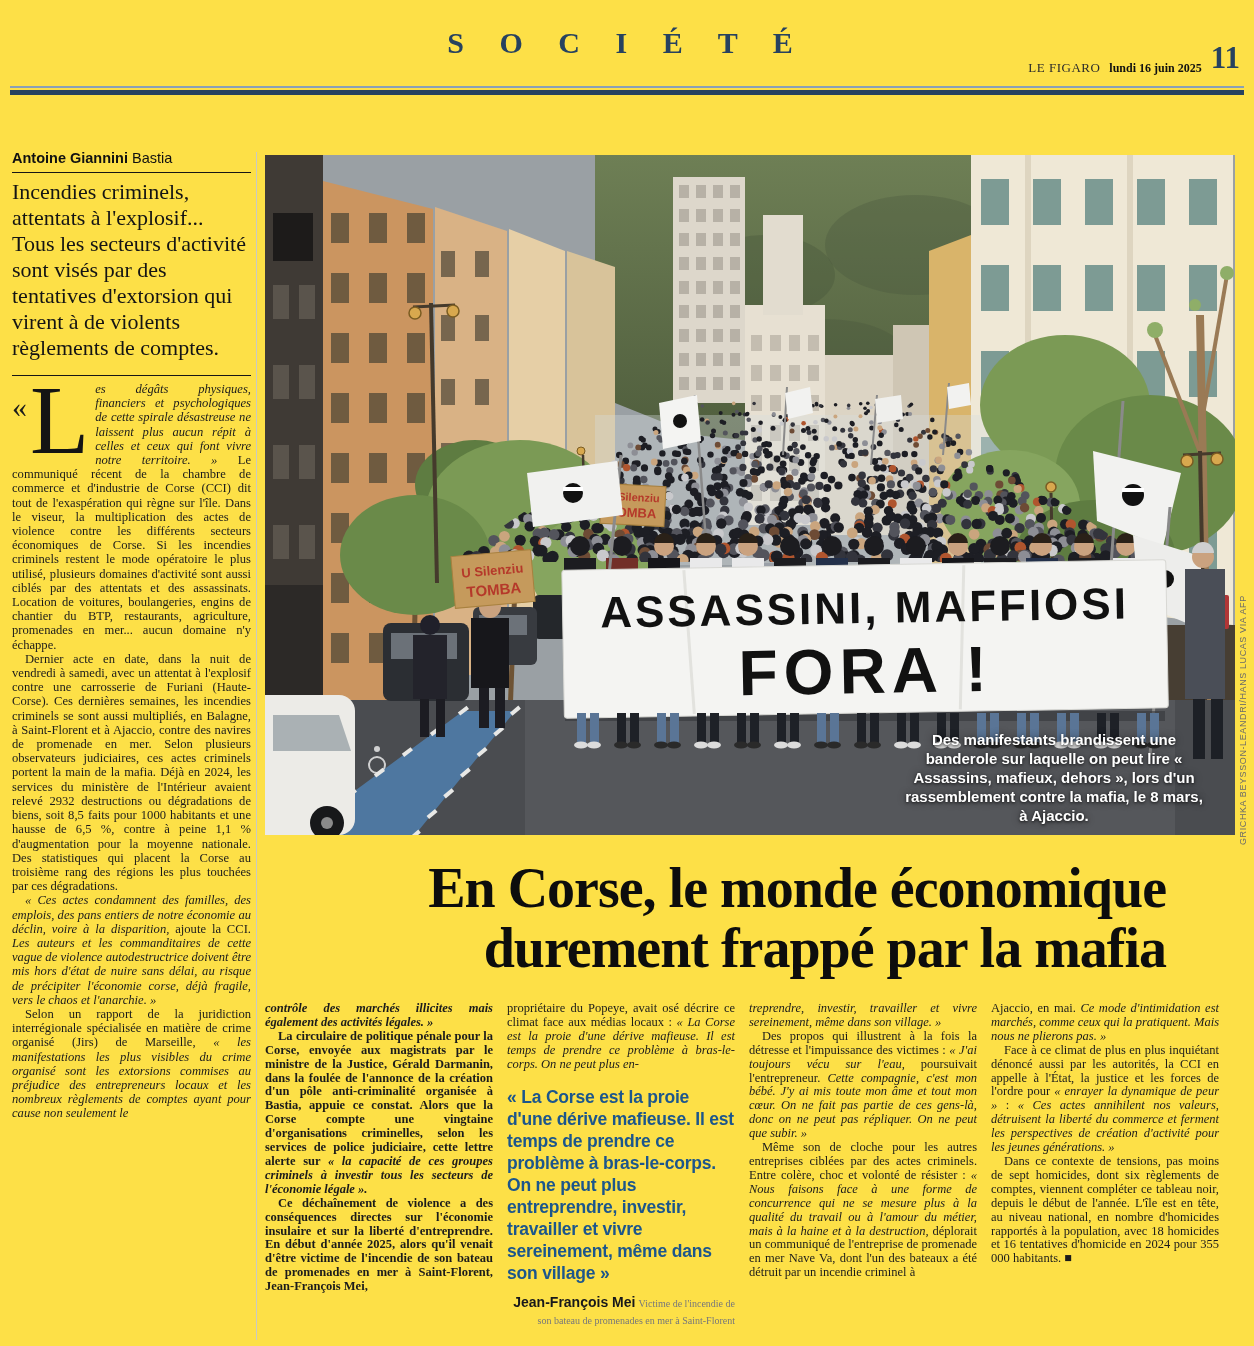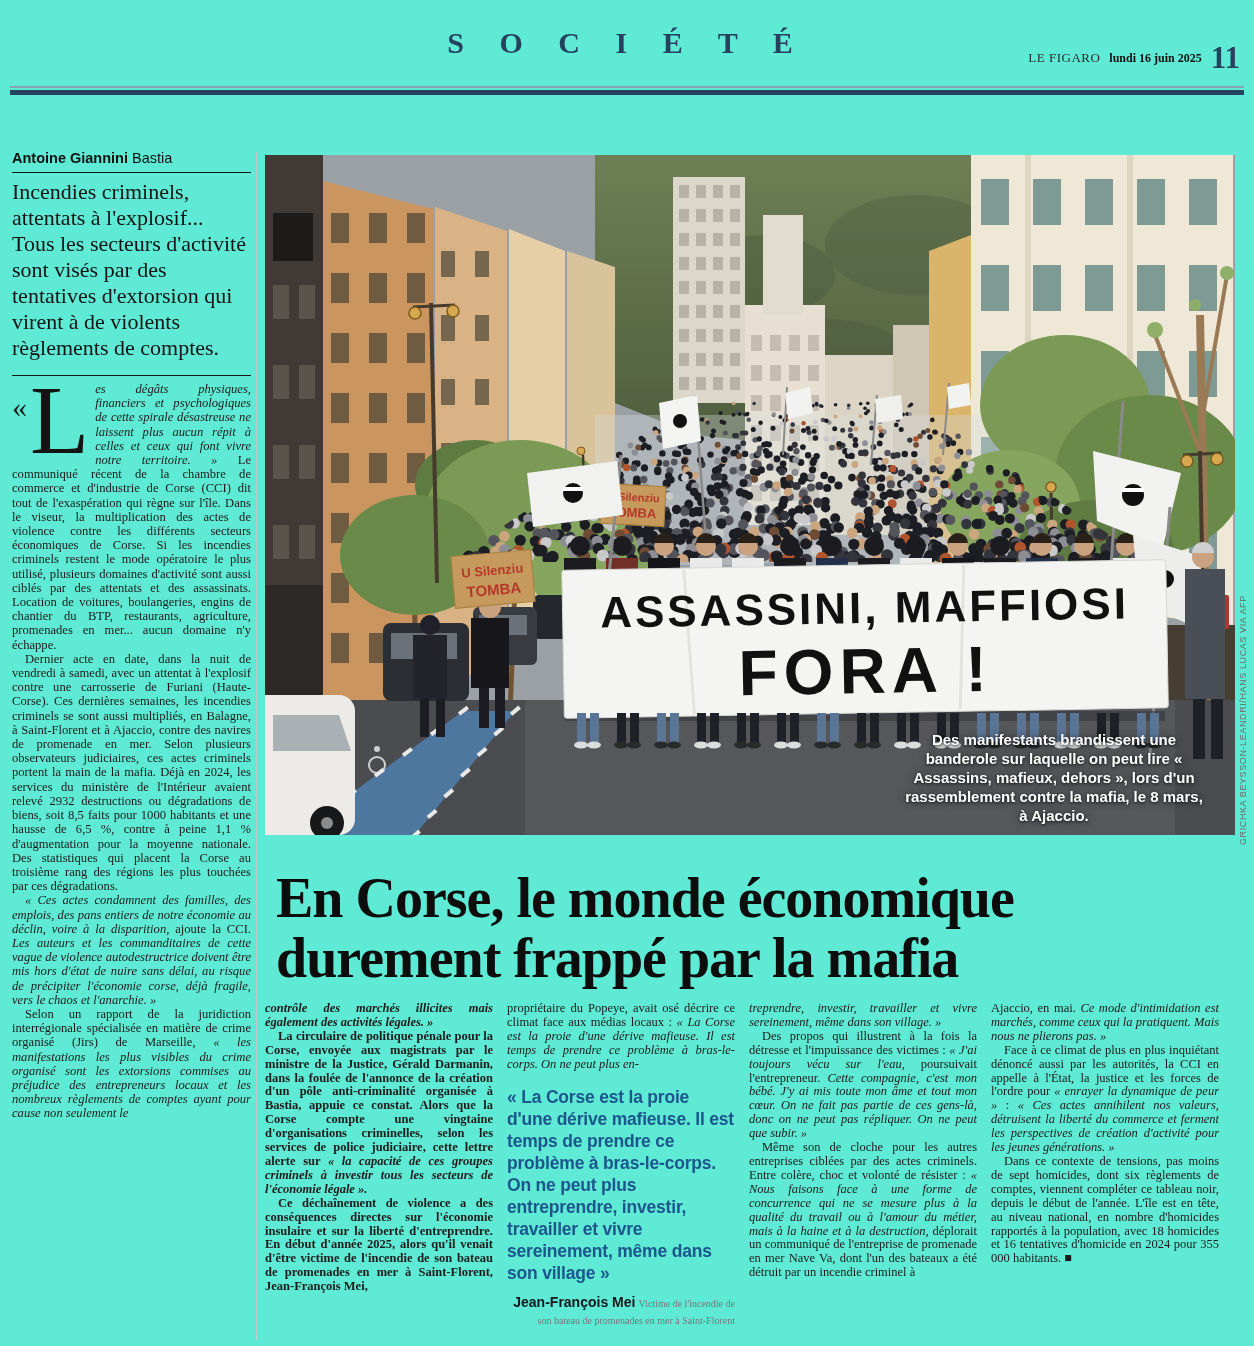--- a/index.html
+++ b/index.html
@@ -1,22 +1,22 @@
 <!DOCTYPE html>
 <html lang="fr"><head>
 <meta charset="utf-8">
 <style>
   html,body{margin:0;padding:0;background:#e9e9e6;}
-  .page{position:relative;width:1254px;height:1346px;background:#5eead4;overflow:hidden;
+  .page{position:relative;width:1254px;height:1346px;background:#fde047;overflow:hidden;
         font-family:"Liberation Serif",serif;color:#1b1b1b;}
   
   .section-title{position:absolute;left:0;right:0;top:26px;text-align:center;
         font-family:"Liberation Serif",serif;font-weight:bold;font-size:30px;
         letter-spacing:14px;color:#27425f;}
-  .issue-meta{position:absolute;right:14px;top:40px;display:flex;align-items:center;gap:9px;}
+  .issue-meta{position:absolute;right:14px;top:40px;display:flex;align-items:flex-end;gap:9px;}
   .issue-paper{font-family:"Liberation Serif",serif;font-size:13px;letter-spacing:.5px;color:#2b2b2b;}
   .issue-date{font-family:Liberation Serif, serif;font-weight:bold;font-size:12px;color:#111;}
   .issue-pageno{font-family:"Liberation Serif",serif;font-weight:bold;font-size:31px;color:#27425f;}
   .rule-double{position:absolute;left:10px;right:10px;top:86px;}
   .rule-double .r1{height:2px;background:#8aa0b5;}
   .rule-double .r2{height:5px;background:#27425f;margin-top:2px;}
   
   .left-col{position:absolute;left:12px;top:150px;width:239px;}
   .byline{font-family:"Liberation Sans",sans-serif;font-size:14.5px;color:#111;margin-bottom:6px;}
   .byline b{font-weight:bold;}
@@ -33,23 +33,23 @@
   
   .photo{position:absolute;left:265px;top:155px;width:970px;height:680px;margin:0;background:#9aa0a4;}
   .photo svg{display:block;}
   .caption{position:absolute;right:26px;bottom:10px;width:310px;text-align:center;
         font-family:"Liberation Sans",sans-serif;font-weight:bold;font-size:15px;line-height:19px;
         color:#fff;text-shadow:0 1px 3px rgba(0,0,0,.75),0 0 8px rgba(0,0,0,.45);}
   .credit{position:absolute;left:1238px;top:585px;height:260px;
         writing-mode:vertical-rl;transform:rotate(180deg);
         font-family:"Liberation Sans",sans-serif;font-size:9px;letter-spacing:.6px;color:#6a6a6a;}
   
-  .headline{position:absolute;left:266px;top:858px;width:900px;margin:10px;
+  .headline{position:absolute;left:266px;top:858px;width:900px;margin:0;
         font-family:"Liberation Serif",serif;font-weight:bold;font-size:56px;line-height:60px;
-        letter-spacing:-1px;color:#0d0d0d;}
+        letter-spacing:-1px;color:#0d0d0d;text-align:right;}
   
   .bcol{position:absolute;top:1002px;width:228px;font-size:12.5px;line-height:13.9px;
         text-align:justify;hyphens:auto;}
   .bcol1{left:265px;font-weight:bold;} .bcol2{left:507px;} .bcol3{left:749px;} .bcol4{left:991px;}
   .pullquote{font-family:"Liberation Sans",sans-serif;font-weight:bold;font-size:17.5px;
         line-height:22px;letter-spacing:-.2px;color:#1c568c;text-align:left;hyphens:none;
         margin:14px 0 10px 0;}
   .attr{text-align:right;line-height:16.5px;hyphens:none;}
   .attr-name{font-family:"Liberation Sans",sans-serif;font-weight:bold;font-size:14px;color:#16171b;}
   .attr-role{font-family:"Liberation Serif",serif;font-size:10px;color:#76777b;}

